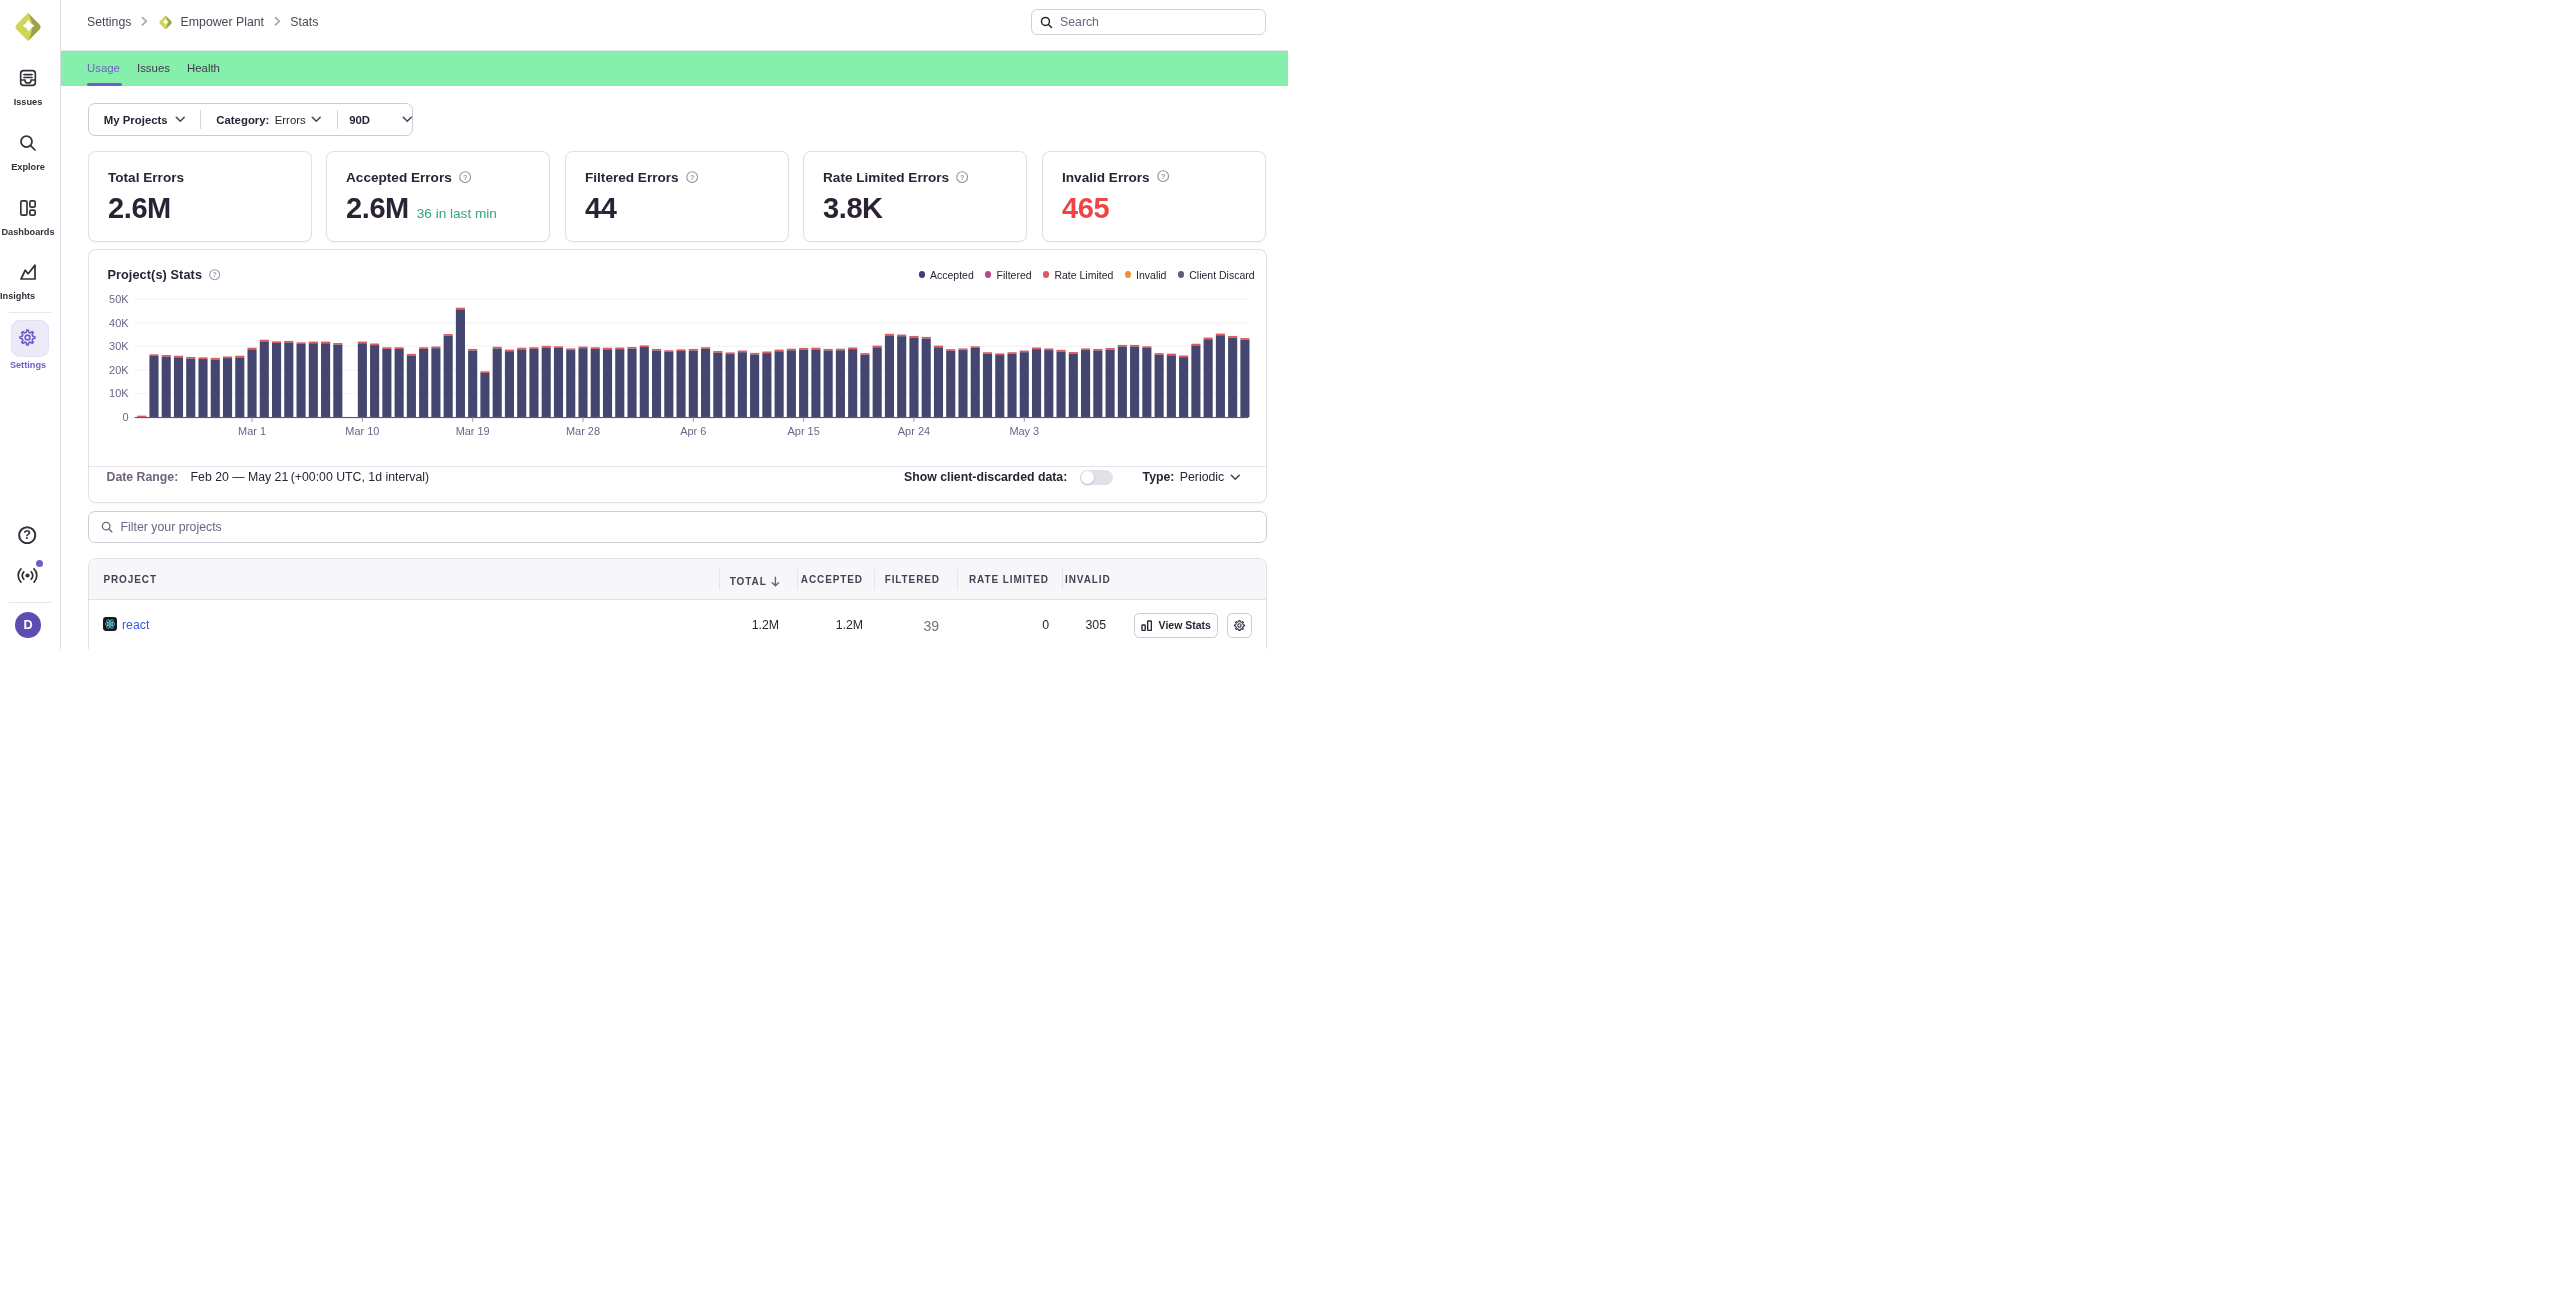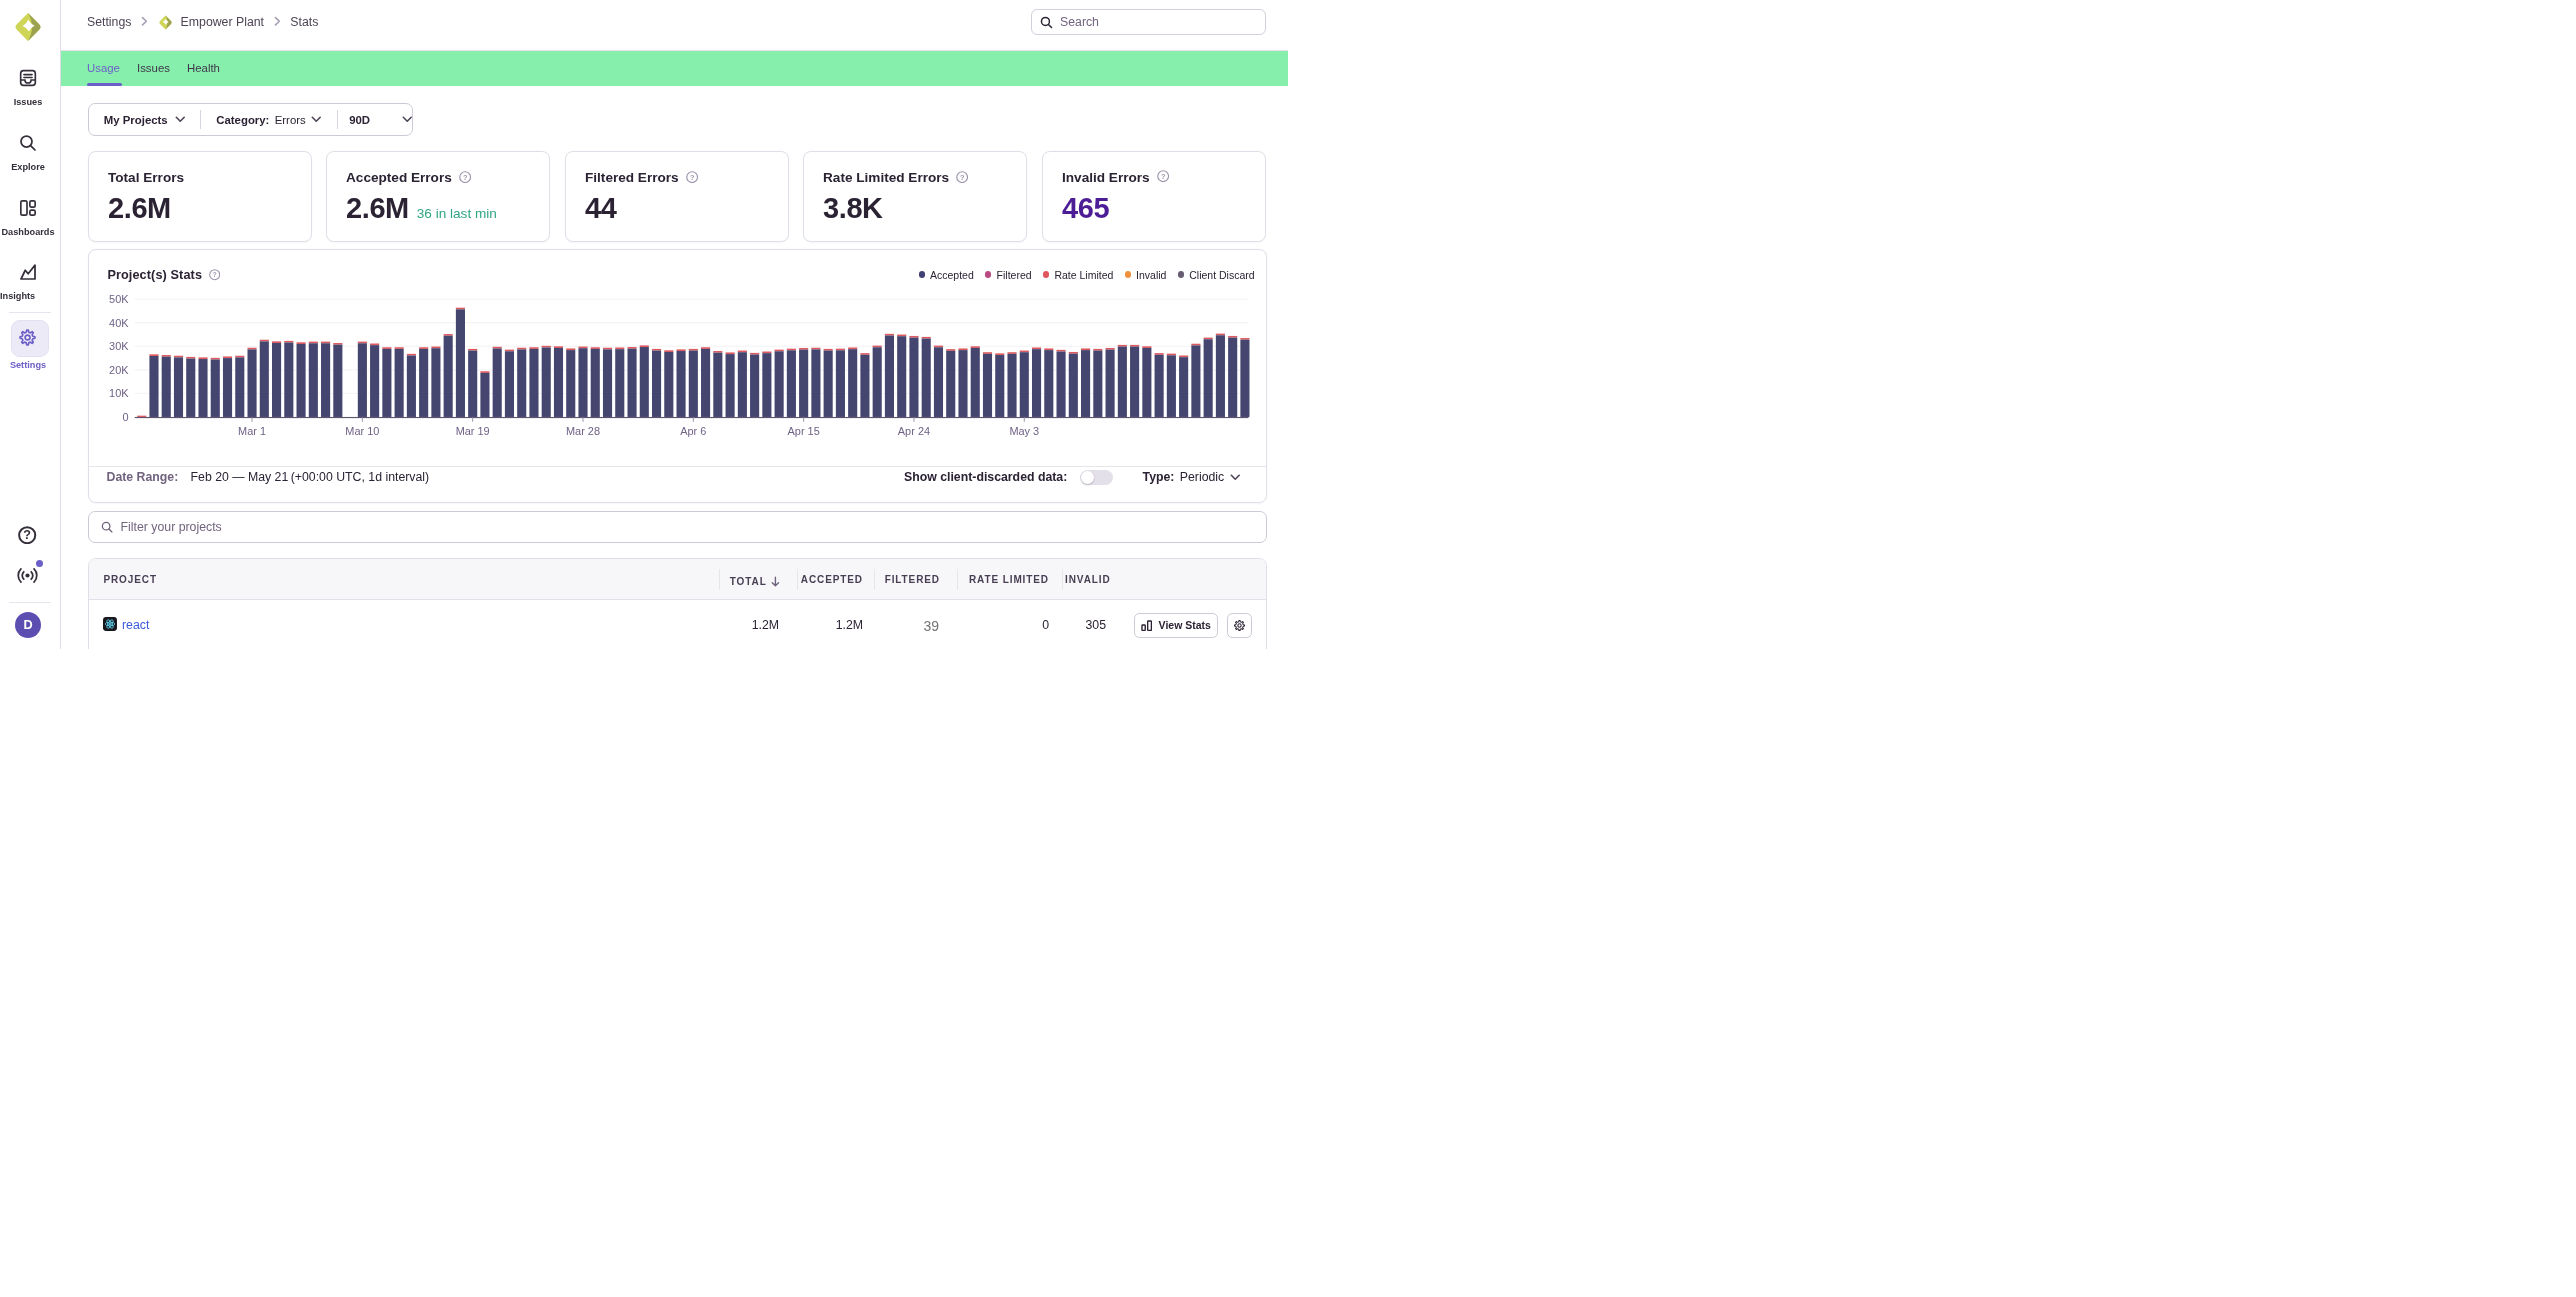--- a/index.html
+++ b/index.html
@@ -180,21 +180,21 @@
   <div style="position:absolute;left:19px;top:18px;display:flex;align-items:flex-start;height:14px">
         <span style="font-size:13.6px;font-weight:bold;color:#2b2233">Invalid Errors</span>
         <span style="margin-left:7px;display:inline-flex">
           <svg width="12.3" height="12.3" viewBox="0 0 16 16" fill="none">
             <circle cx="8" cy="8" r="7" stroke="#9d93ab" stroke-width="1.5"></circle>
             <text x="8" y="11.4" text-anchor="middle" font-family="Liberation Sans" font-size="9.5" font-weight="bold" fill="#9d93ab">?</text>
           </svg>
         </span>
       </div>
   <div style="position:absolute;left:19px;top:42px;display:flex;align-items:baseline">
-        <span style="font-size:29px;font-weight:bold;color:#4c1d95;letter-spacing:-0.4px;line-height:1">465</span>
+        <span style="font-size:29px;font-weight:bold;color:#ef4444;letter-spacing:-0.4px;line-height:1">465</span>
       </div>
 </div>
 
 <div style="position:absolute;left:88px;top:249px;width:1179px;height:254px;border:0.9px solid #e2dee8;border-radius:7.9px;background:#fff;box-sizing:border-box;box-shadow:0 0.9px 1.8px rgba(43,34,51,0.04)">
   <div style="position:absolute;left:18.4px;top:17.5px;display:flex;align-items:center;height:15px">
     <span style="font-size:12.7px;font-weight:bold;color:#2b2233;letter-spacing:0.1px">Project(s) Stats</span>
     <span style="margin-left:7px;display:inline-flex">
           <svg width="11.4" height="11.4" viewBox="0 0 16 16" fill="none">
             <circle cx="8" cy="8" r="7" stroke="#9d93ab" stroke-width="1.5"></circle>
             <text x="8" y="11.4" text-anchor="middle" font-family="Liberation Sans" font-size="9" font-weight="bold" fill="#9d93ab">?</text>

